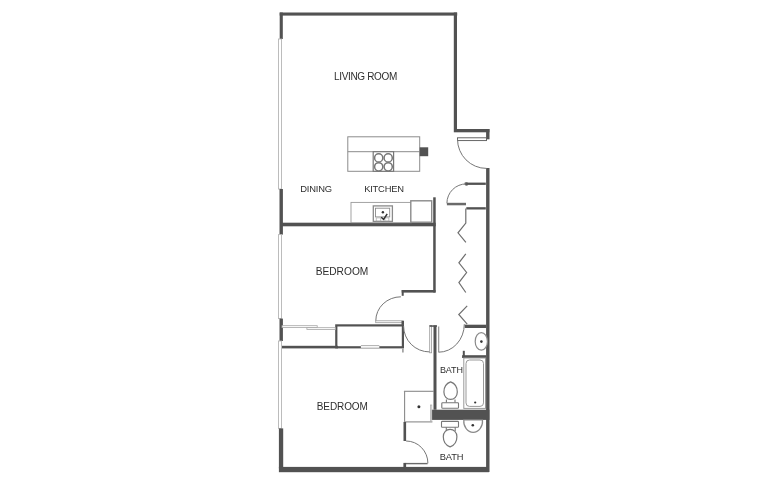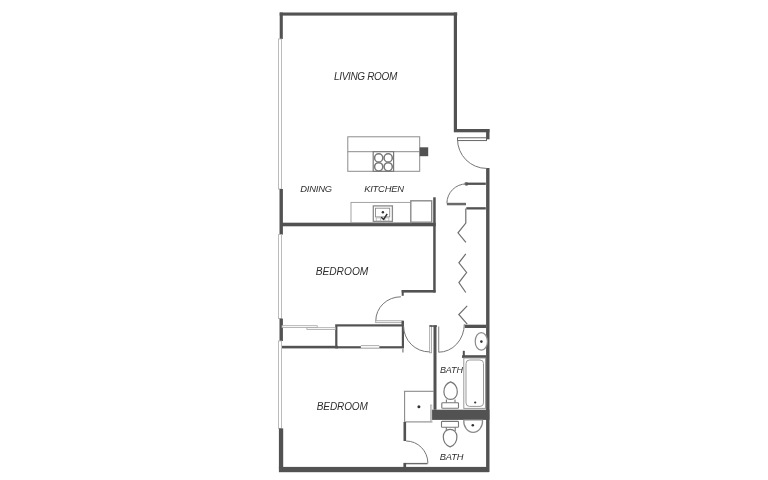--- a/index.html
+++ b/index.html
@@ -1,16 +1,16 @@
 <!DOCTYPE html>
 <html><head>
 <meta charset="utf-8">
 <style>
   html,body{margin:0;padding:0;background:#ffffff;}
-  .wrap{width:768px;height:480px;position:relative;background:#a3a3a3;overflow:hidden;filter:blur(0px);font-style:italic;}
+  .wrap{width:768px;height:480px;position:relative;background:#a3a3a3;overflow:hidden;filter:blur(0px);}
   text{font-family:"Liberation Sans",sans-serif;fill:#2e2e2e;}
 </style>
 </head>
 <body>
 <div class="wrap">
 <svg width="768" height="480" viewBox="0 0 768 480">
 
   <rect x="0" y="0" width="768" height="480" fill="#ffffff"></rect>
 
   <rect x="279.7" y="12.5" width="177.5" height="3.1" fill="#525252"></rect>

